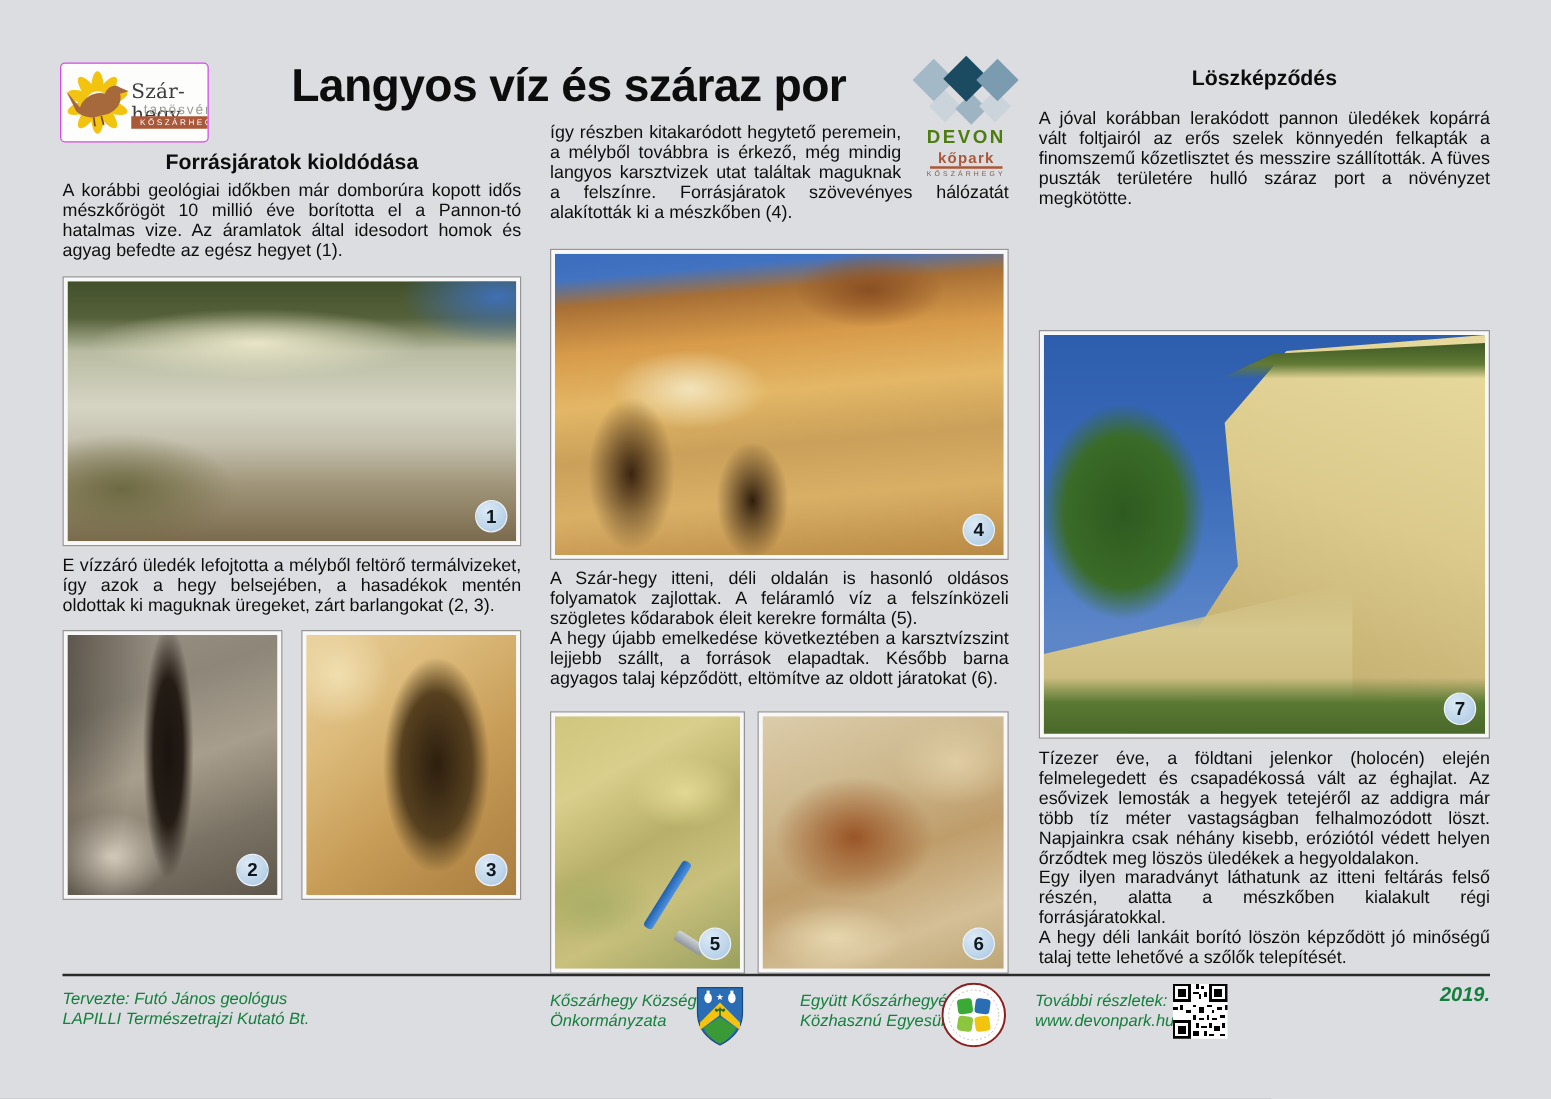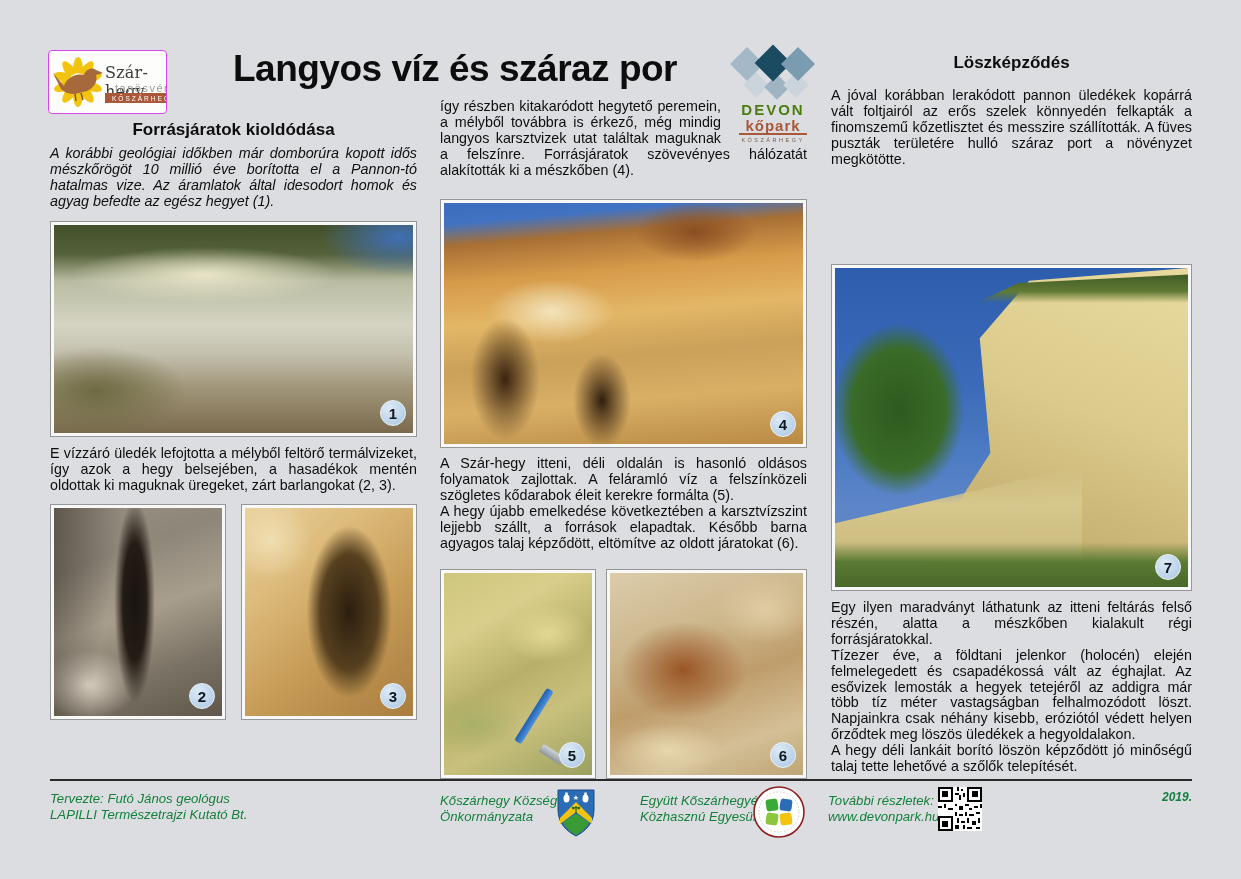--- a/index.html
+++ b/index.html
@@ -23,21 +23,21 @@
   .devon-logo { position:absolute; left:723px; top:44px; width:100px; text-align:center; }
   .devon-diamonds { position:relative; height:58px; }
   .devon-diamonds span { position:absolute; display:block; transform:rotate(45deg); }
   .dd1 { width:24px;height:24px; left:12px; top:8px;  background:#a4b9c8; }
   .dd2 { width:26px;height:26px; left:37px; top:6px;  background:#1b4b61; }
   .dd3 { width:24px;height:24px; left:63px; top:8px;  background:#7b9cb0; }
   .dd4 { width:18px;height:18px; left:24px; top:32px; background:#cbd4da; }
   .dd5 { width:18px;height:18px; left:45px; top:34px; background:#9fb4c2; }
   .dd6 { width:18px;height:18px; left:64px; top:32px; background:#cbd4da; }
   .devon-name { font-size:15px; font-weight:bold; color:#4d7c0f; letter-spacing:2px; line-height:15px; }
-  .devon-park { font-size:15px; font-weight:bold; color:#a9593a; letter-spacing:1px;
+  .devon-park { font-size:12px; font-weight:bold; color:#a9593a; letter-spacing:1px;
     border-bottom:2px solid #a9593a; display:inline-block; padding:0 6px 1px 6px; line-height:12px;}
   .devon-village { font-size:5.5px; color:#7a5a4a; letter-spacing:2.5px; margin-top:2px; }
   
   .col-heading { position:absolute; font-size:17px; font-weight:bold; text-align:center; color:#0d0d0d; }
   .para { position:absolute; font-size:14.3px; line-height:15.9px; text-align:justify; color:#0e0e0e; }
   .para p { margin:0; }
   .devon-spacer { float:right; width:86px; height:42px; }
   
   .photo { position:absolute; background:#f8f8f8; border:1px solid #969696; padding:3px; }
   .photo .img { position:relative; width:100%; height:100%; overflow:hidden; }
@@ -96,21 +96,21 @@
   .tree7 { position:absolute; left:-6%; top:12%; width:48%; height:72%;
     background:radial-gradient(ellipse 50% 48% at 50% 45%, #2e5a1f 0%, #3a6b28 55%, rgba(58,107,40,0) 78%); }
   .grass7 { position:absolute; left:0; bottom:0; width:100%; height:14%;
     background:linear-gradient(180deg, rgba(90,122,51,0), #5a7a33 45%, #49682a 100%); }
   .slope7 { position:absolute; left:0; bottom:8%; width:70%; height:30%;
     background:linear-gradient(180deg, rgba(214,199,140,0), #d6c78c 40%, #c9b87c 100%);
     clip-path:polygon(0 60%, 100% 0, 100% 100%, 0 100%); }
   
   .footer-rule { position:absolute; left:50px; top:779px; width:1142px; height:1.5px; background:#2a2a2a; }
   .foot { position:absolute; font-size:13.2px; font-style:italic; line-height:16px; color:#15803d; }
-  .foot-year { font-weight:bold; font-size:12px; text-align:right; }
+  .foot-year { font-weight:bold; font-size:16px; text-align:right; }
   .arms { position:absolute; left:556px; top:788px; }
   .puzzle { position:absolute; left:753px; top:786px; }
   .qr { position:absolute; left:938px; top:787px; }
 </style>
 </head>
 <body>
 
 <div id="canvas">
 
   <div class="trail-logo">
@@ -149,21 +149,21 @@
         <span class="dd2"></span>
         <span class="dd3"></span>
     </div>
     <div class="devon-name">DEVON</div>
     <div><span class="devon-park">kőpark</span></div>
     <div class="devon-village">KŐSZÁRHEGY</div>
   </div>
 
   <h2 class="col-heading" style="left:50px; top:108px; width:367px;margin-top:12px;">Forrásjáratok kioldódása</h2>
 
-  <div class="para" style="left:50px; top:146px; width:367px;font-style:italic;">
+  <div class="para" style="left:50px; top:146px; width:367px;">
     <p>A korábbi geológiai időkben már domborúra kopott idős mészkőrögöt 10 millió éve borította el a Pannon-tó hatalmas vize. Az áramlatok által idesodort homok és agyag befedte az egész hegyet (1).</p>
   </div>
 
   <div class="photo" style="left:50px; top:221px; width:367px; height:216px;">
     <div class="img">
       <div class="scene1"></div>
       <div class="badge">1</div>
     </div>
   </div>
 
@@ -229,22 +229,22 @@
       <div class="loess-wall"></div>
       <div class="wall-fringe"></div>
       <div class="tree7"></div>
       <div class="slope7"></div>
       <div class="grass7"></div>
       <div class="badge">7</div>
     </div>
   </div>
 
   <div class="para" style="left:831px; top:600px; width:361px;">
+    <p>Tízezer éve, a földtani jelenkor (holocén) elején felmelegedett és csapadékossá vált az éghajlat. Az esővizek lemosták a hegyek tetejéről az addigra már több tíz méter vastagságban felhalmozódott löszt. Napjainkra csak néhány kisebb, eróziótól védett helyen őrződtek meg löszös üledékek a hegyoldalakon.</p>
     <p>Egy ilyen maradványt láthatunk az itteni feltárás felső részén, alatta a mészkőben kialakult régi forrásjáratokkal.</p>
-    <p>Tízezer éve, a földtani jelenkor (holocén) elején felmelegedett és csapadékossá vált az éghajlat. Az esővizek lemosták a hegyek tetejéről az addigra már több tíz méter vastagságban felhalmozódott löszt. Napjainkra csak néhány kisebb, eróziótól védett helyen őrződtek meg löszös üledékek a hegyoldalakon.</p>
     <p>A hegy déli lankáit borító löszön képződött jó minőségű talaj tette lehetővé a szőlők telepítését.</p>
   </div>
 
   <div class="footer-rule"></div>
 
   <div class="foot" style="left:50px; top:791px;">
     <div>Tervezte: Futó János geológus</div>
     <div>LAPILLI Természetrajzi Kutató Bt.</div>
   </div>
 

